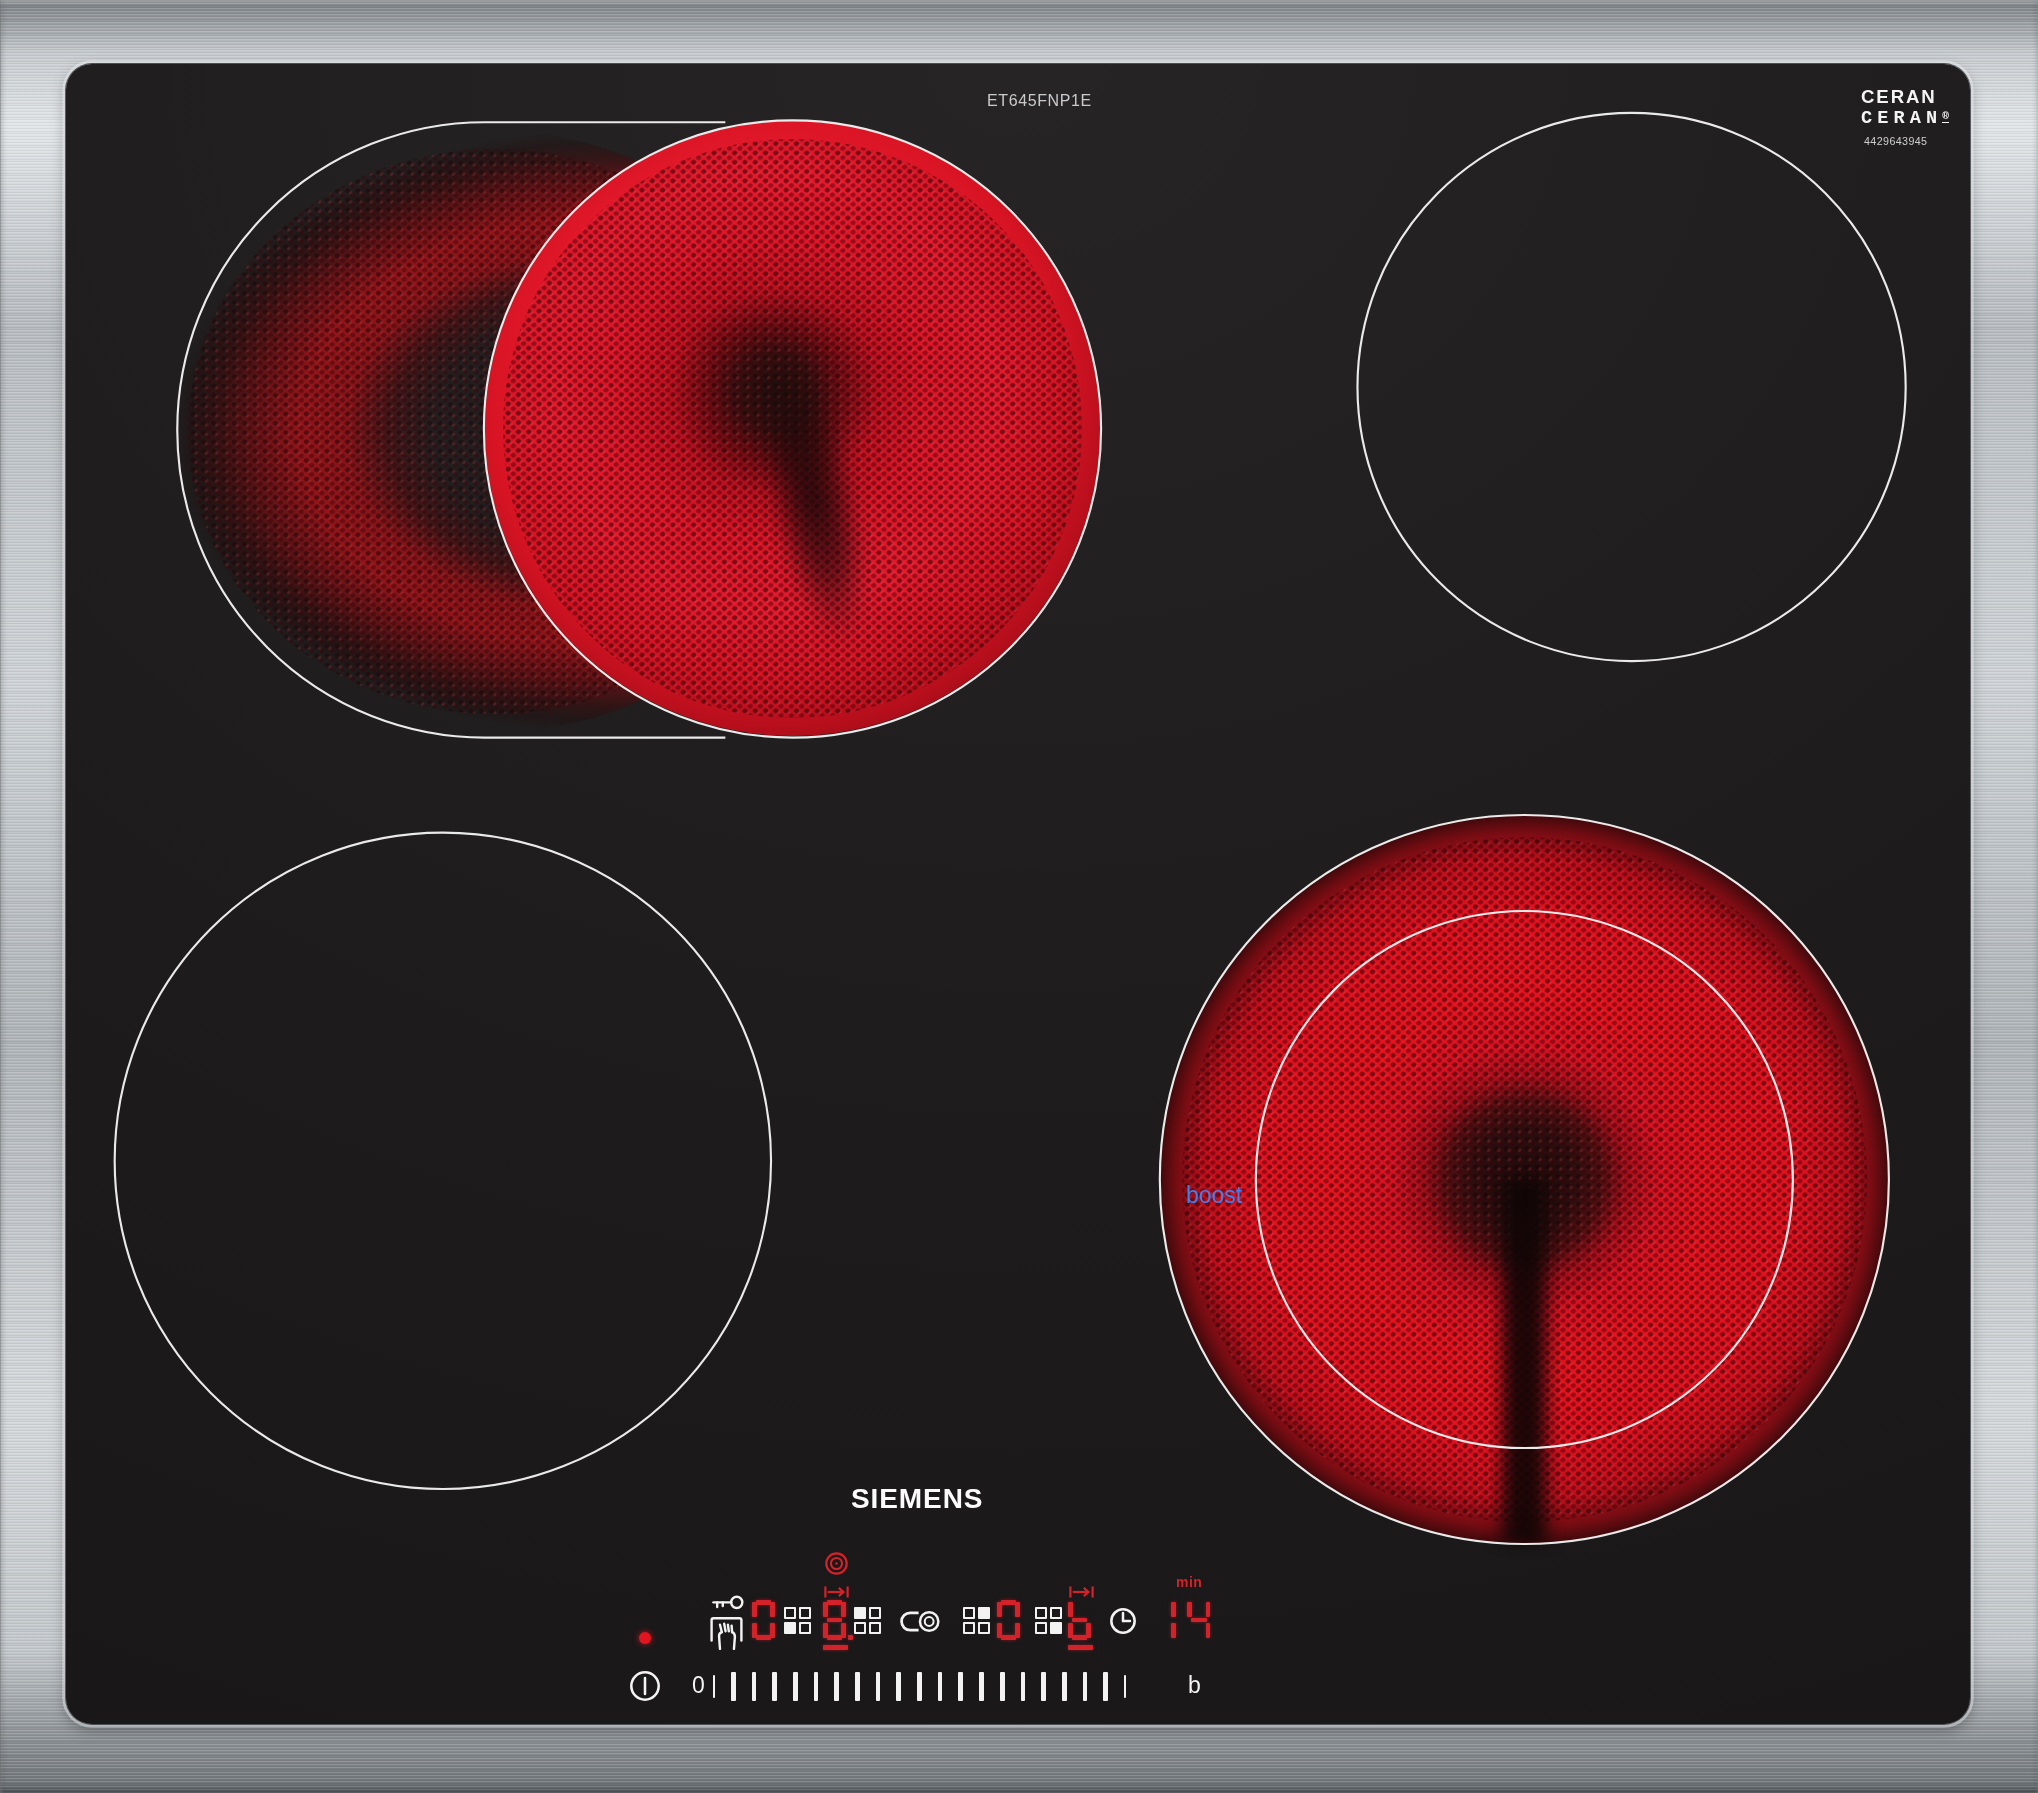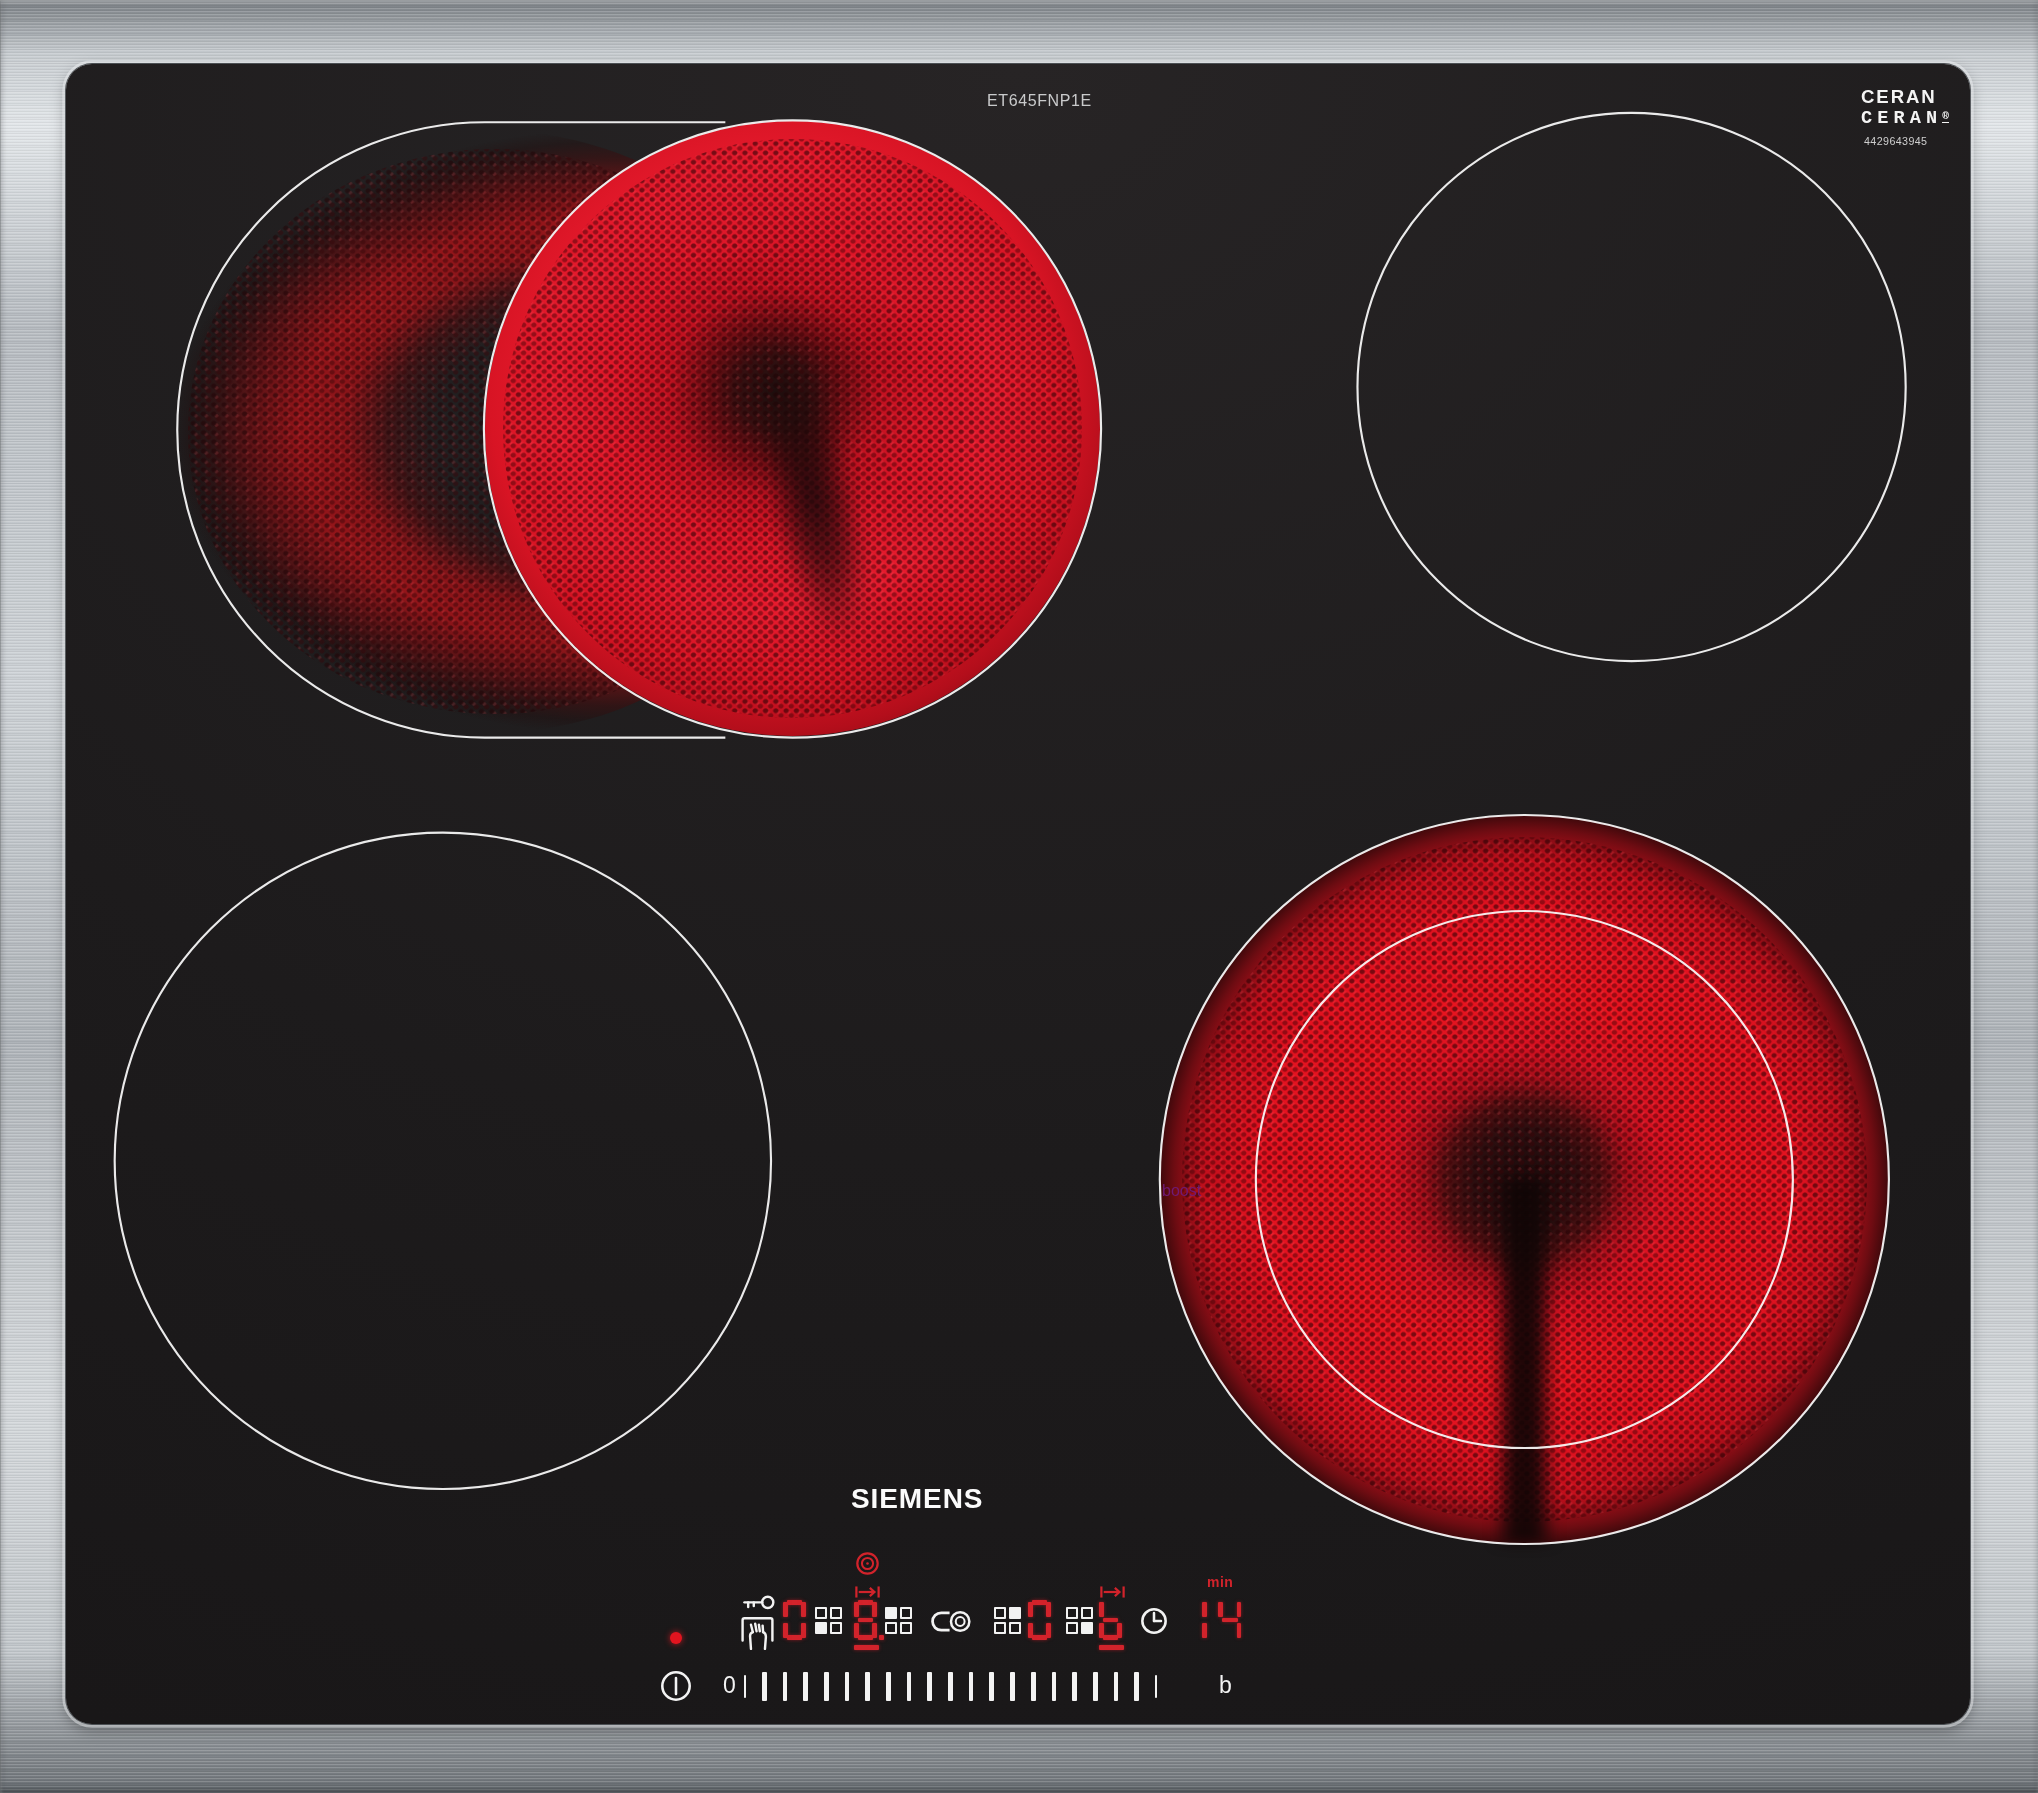--- a/index.html
+++ b/index.html
@@ -51,23 +51,23 @@
   .outlines{position:absolute;left:0;top:0;z-index:4;pointer-events:none;}
   
   .model{position:absolute;left:987px;top:92px;z-index:5;color:#c9cacb;font-size:16px;letter-spacing:0.6px;}
   .schott{position:absolute;left:1861px;top:87px;z-index:5;color:#f4f4f4;font-weight:600;
     font-size:18.6px;line-height:19.6px;}
   .schott .l1{letter-spacing:1.9px;}
   .schott .l2{letter-spacing:5.1px;font-family:Liberation Mono, monospace;}
   .schott .reg{font-size:11.2px;vertical-align:3.7px;letter-spacing:0;border-bottom:1.9px solid #f4f4f4;padding-bottom:0.9px;}
   .serial{position:absolute;left:1864px;top:135px;z-index:5;color:#cfcfcf;font-size:10.7px;letter-spacing:0.4px;}
   .siemens{position:absolute;left:851px;top:1483px;z-index:5;color:#fbfbfb;font-size:28px;font-weight:bold;letter-spacing:0.9px;}
-  .boost{position:absolute;left:1162px;top:1182px;z-index:5;color:#701a75;font-size:16px;}
-  
-  .cp{position:absolute;inset:0;z-index:6;margin-left:31px;}
+  .boost{position:absolute;left:1186px;top:1182px;z-index:5;color:#3b82f6;font-size:23px;}
+  
+  .cp{position:absolute;inset:0;z-index:6;}
   .abs{position:absolute;}
   .ind-dot{left:639px;top:1632px;width:12px;height:12px;border-radius:50%;background:#e2141f;box-shadow:0 0 6.5px rgba(230,25,35,.8);}
   .red{color:#d2232b;}
   .minlbl{left:1176px;top:1574px;font-size:14px;font-weight:bold;letter-spacing:0.5px;}
   
   .segrow{display:inline-flex;align-items:flex-end;}
   .segrow.wide .segd{margin-right:11.2px;}
   .segd{position:relative;display:inline-block;width:23px;height:40px;margin-right:1.9px;}
   .sg{position:absolute;background:#d2232b;border-radius:1.1px;box-shadow:0 0 3.7px rgba(226,28,40,.55);}
   .sg-a{left:3.7px;right:3.7px;top:0;height:4.7px;}

